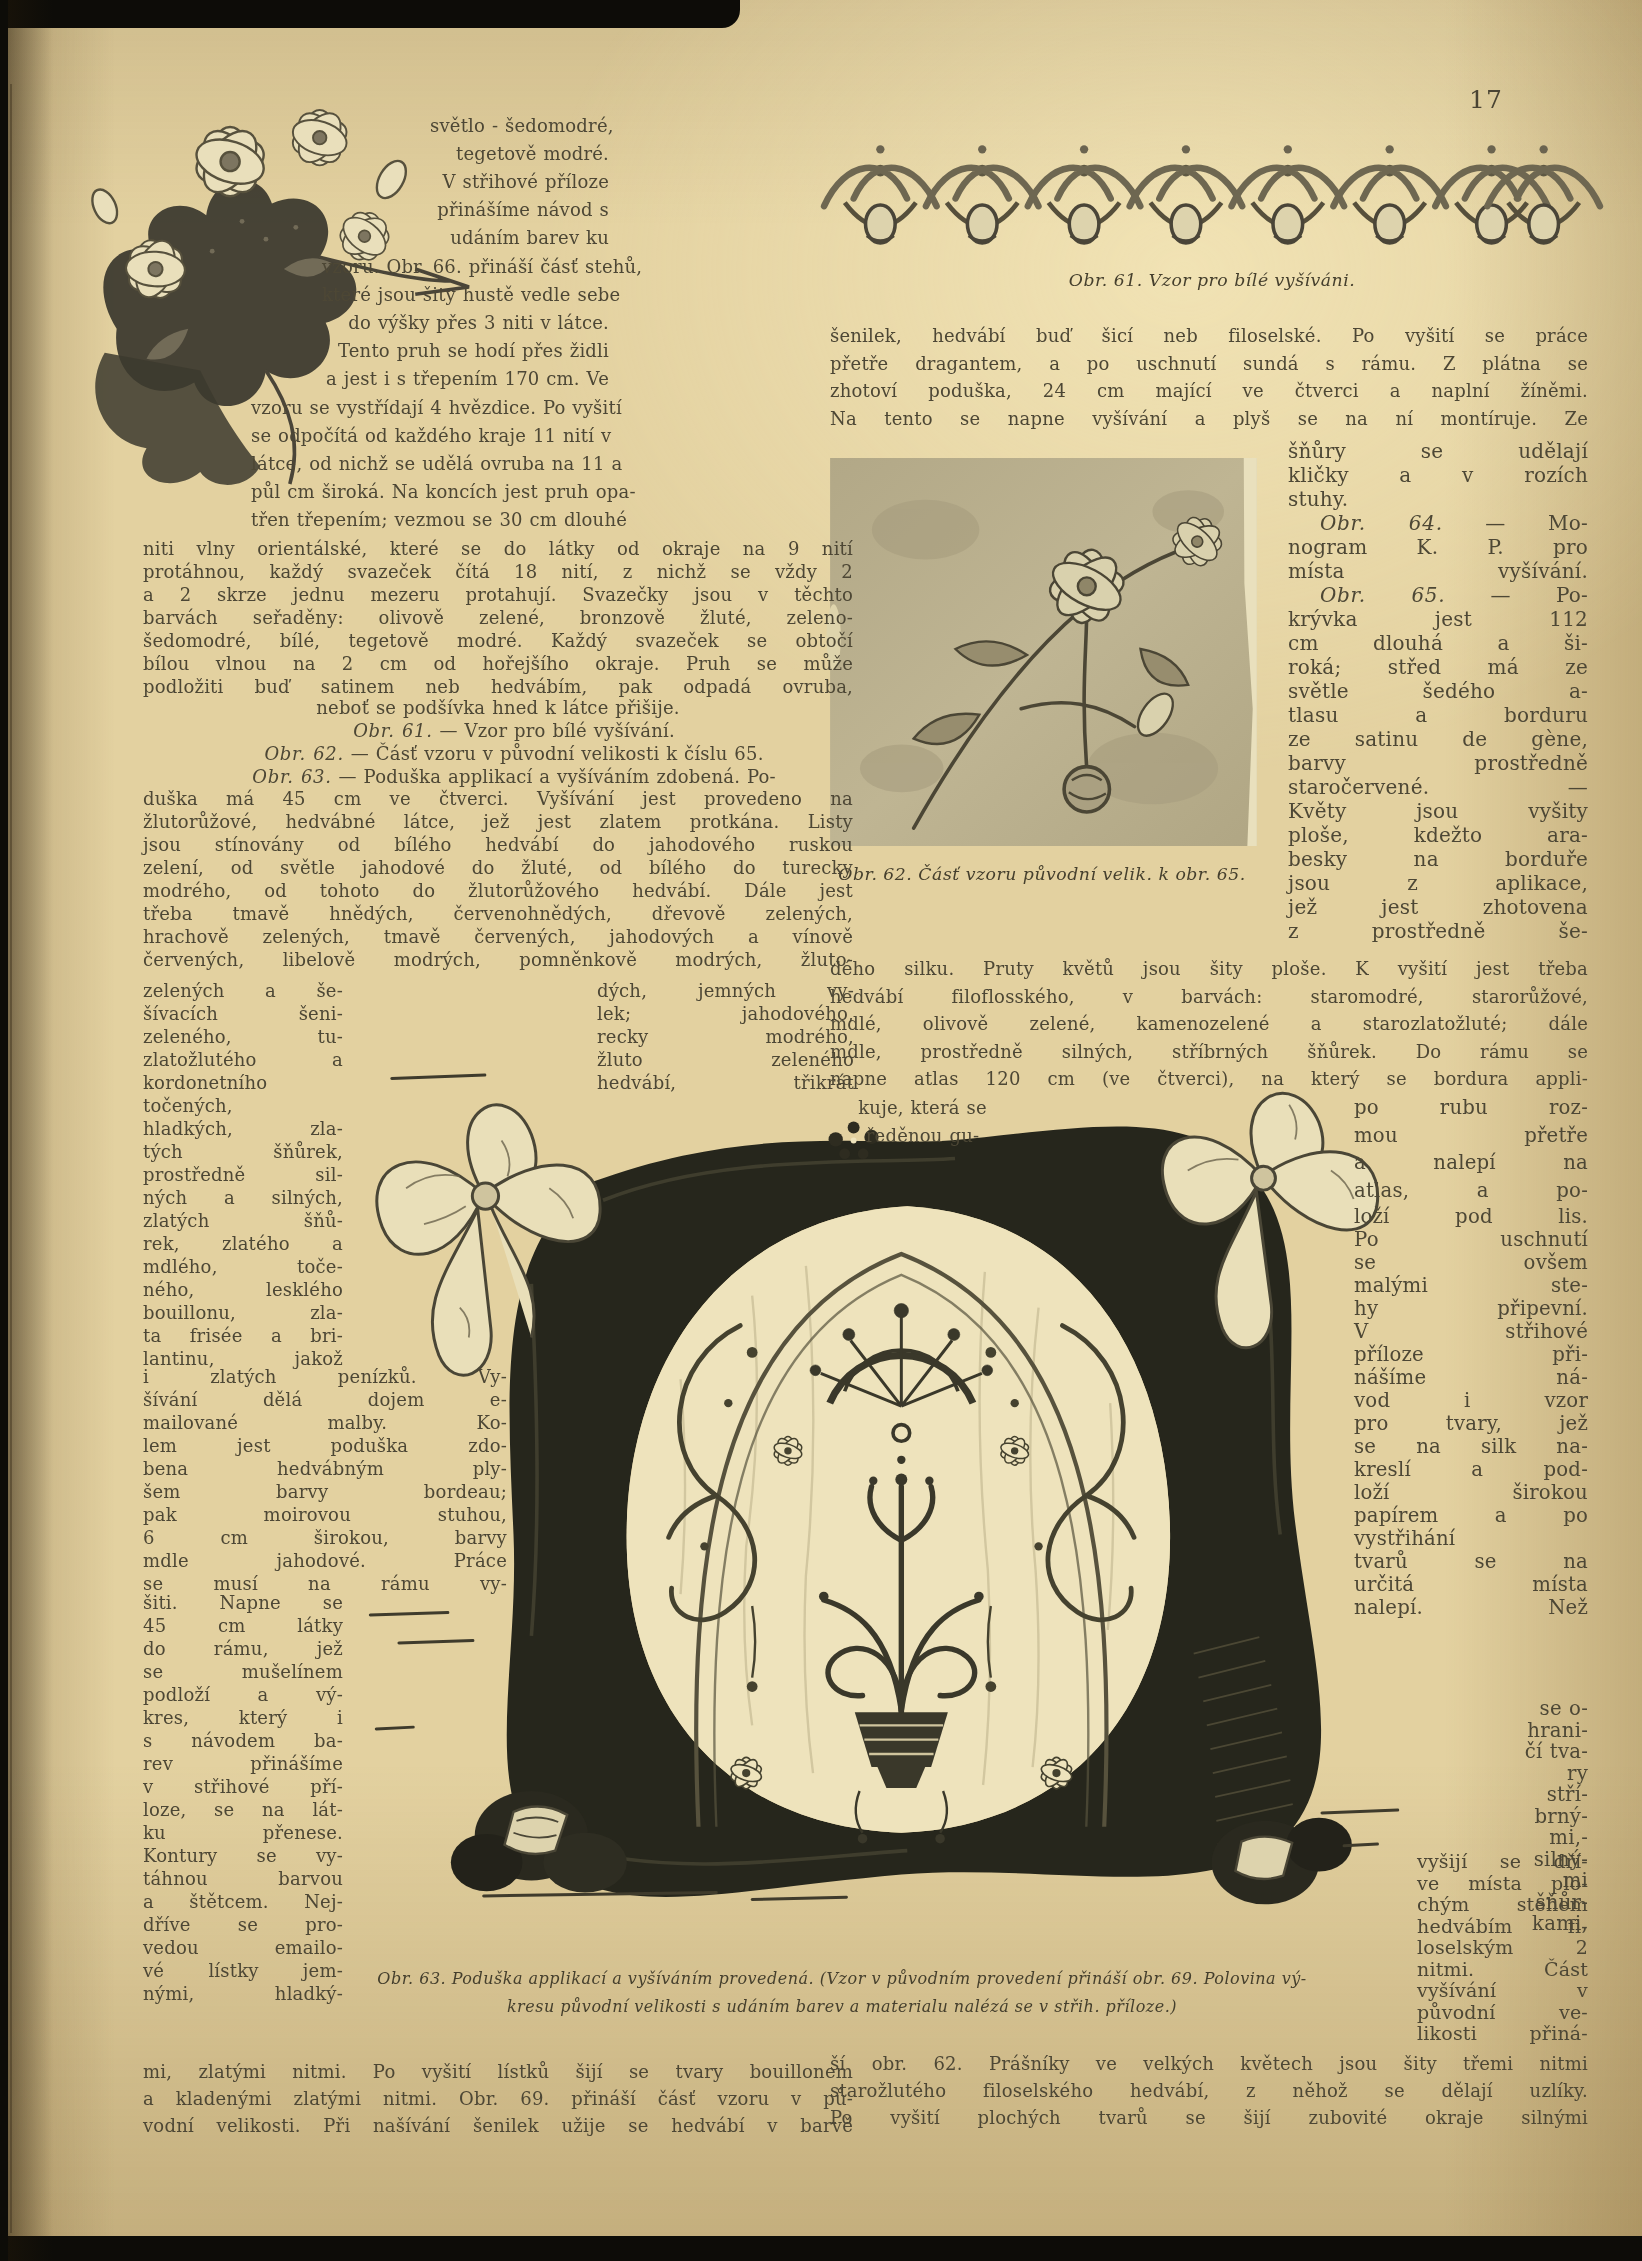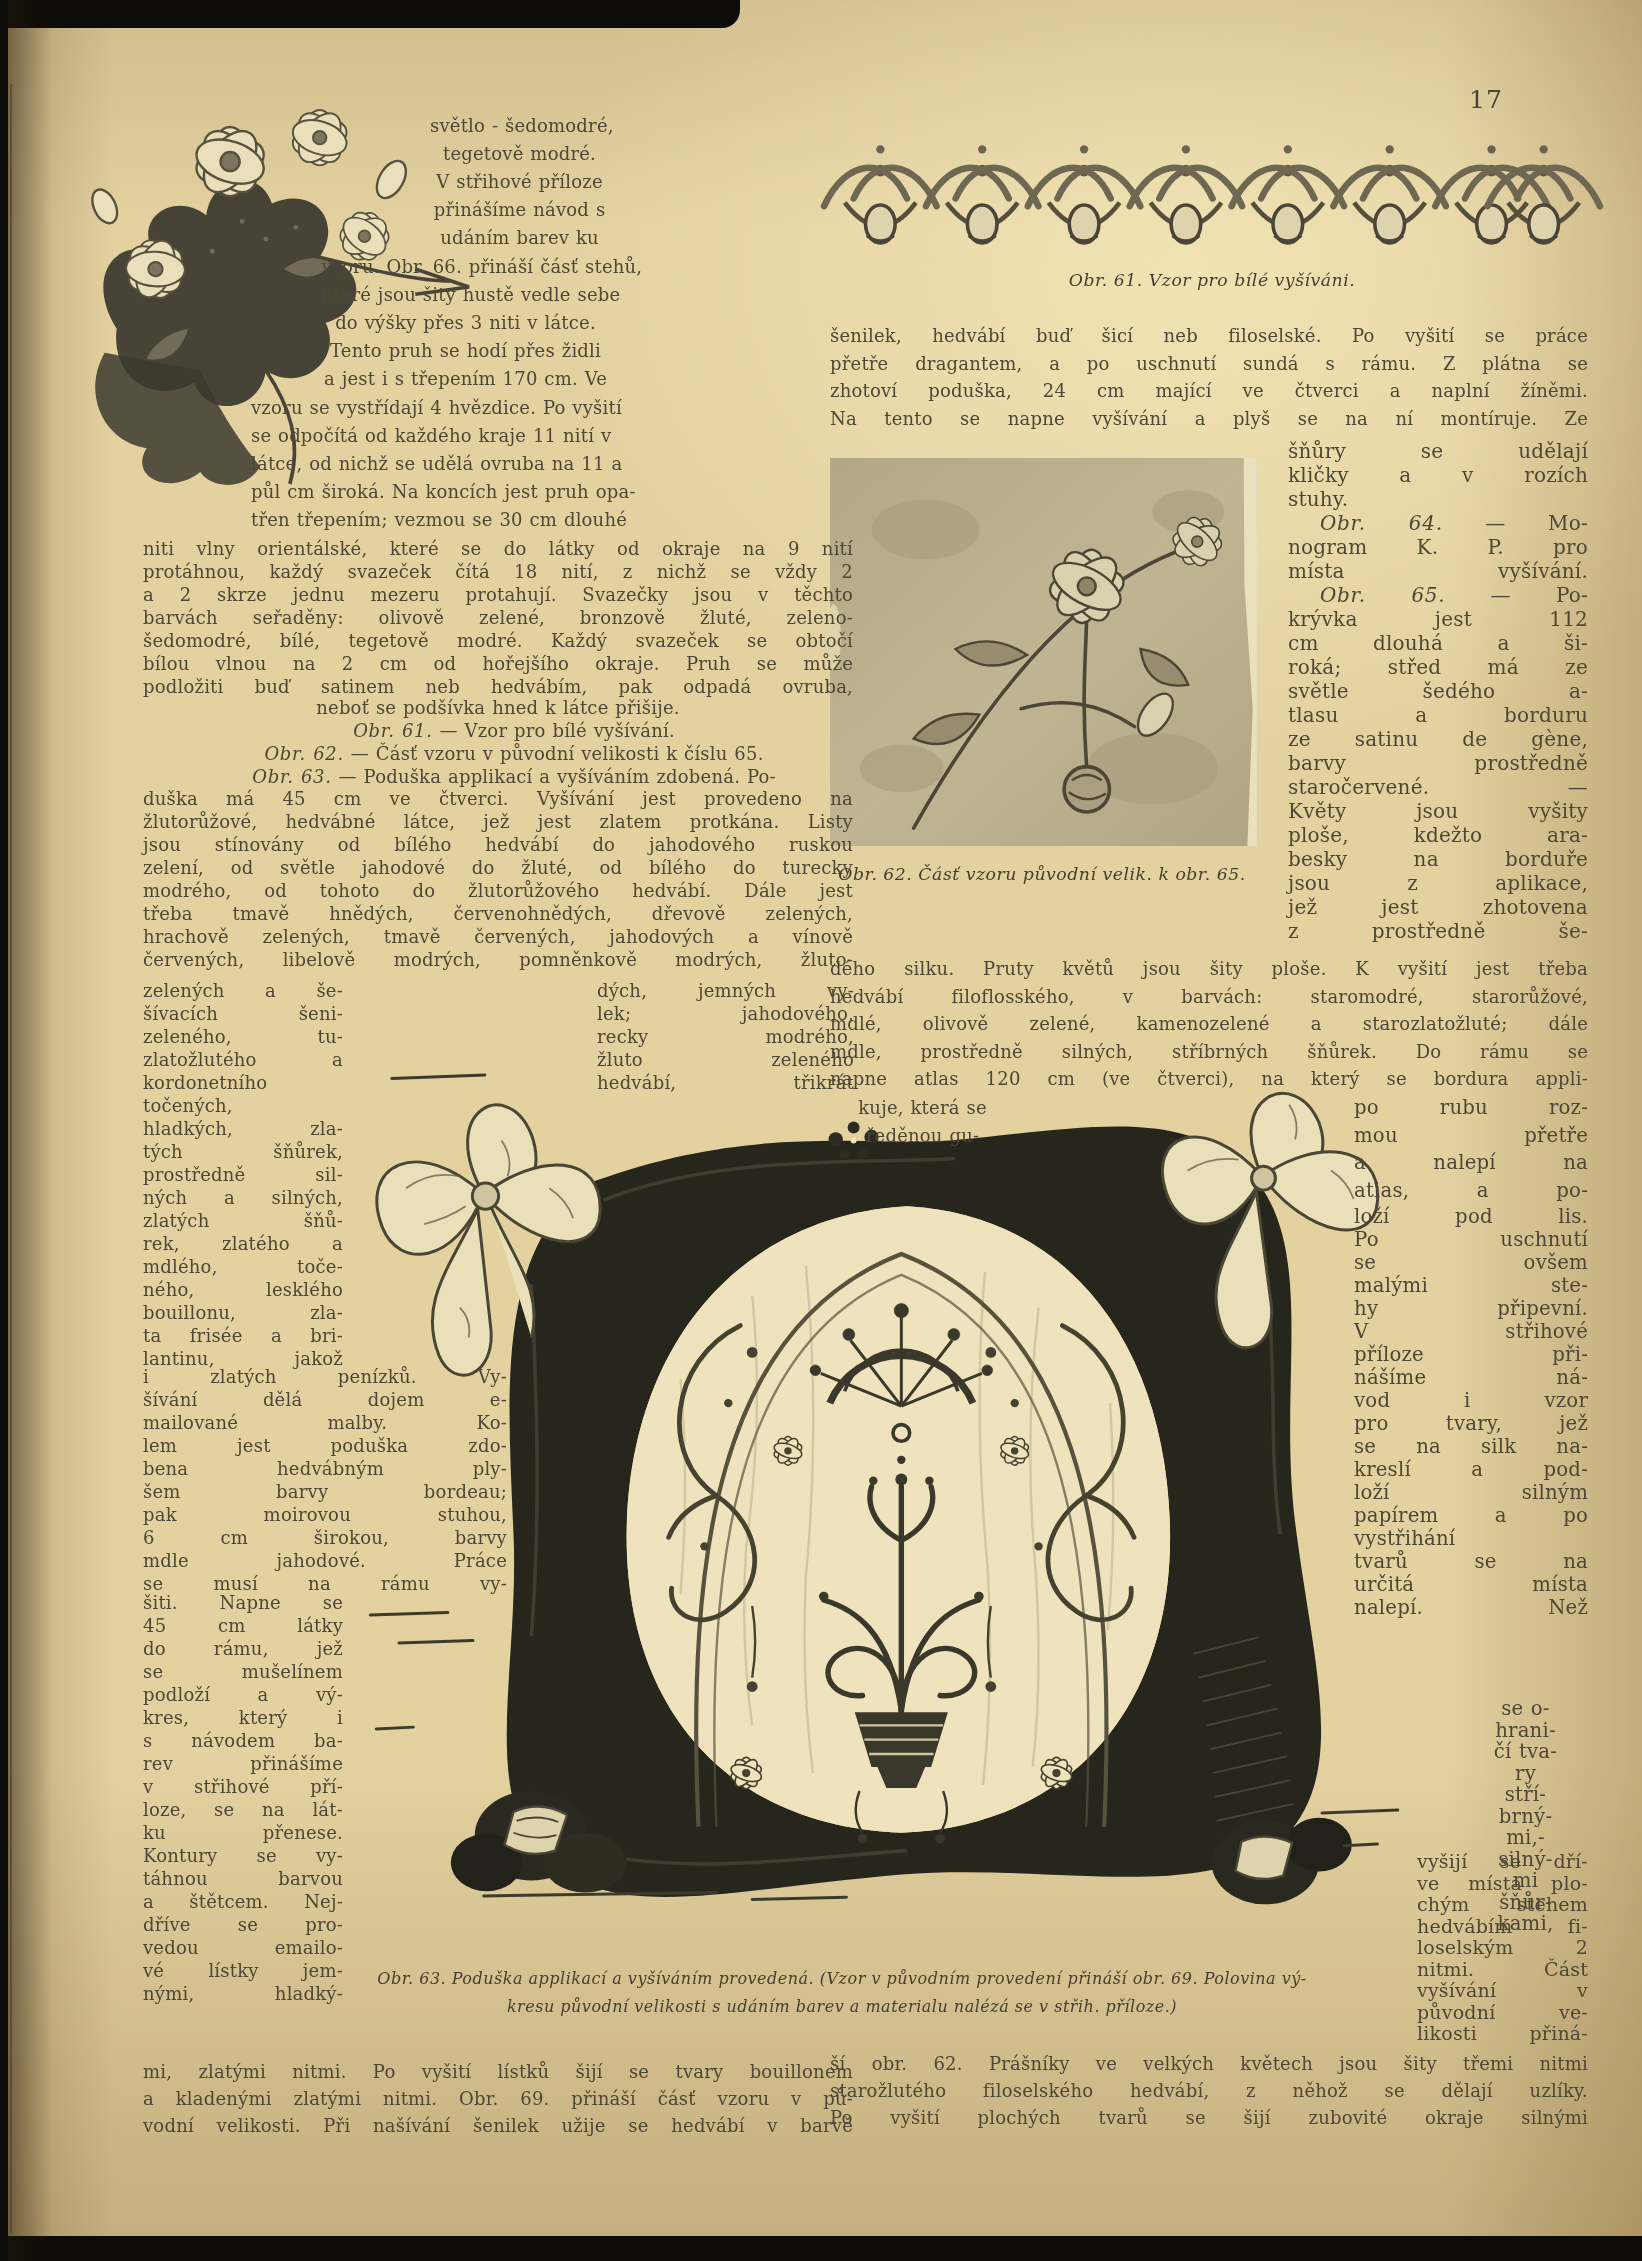--- a/index.html
+++ b/index.html
@@ -9,21 +9,21 @@
       radial-gradient(1075px 836px at 72% 12%, rgba(255,244,200,.50), rgba(255,244,200,0) 60%),
       linear-gradient(to right, rgba(96,70,30,.28) 0%, rgba(96,70,30,0) 7%, rgba(96,70,30,0) 88%, rgba(120,90,40,.30) 100%),
       linear-gradient(to bottom, rgba(90,65,25,.14) 0%, rgba(90,65,25,0) 10%, rgba(90,65,25,0) 78%, rgba(120,90,40,.30) 100%),
       #e3d1a0;
     font-family:"DejaVu Serif", serif;
     color:#4d4735;
   }
   .blk{position:absolute;font-size:18px;line-height:23px;letter-spacing:0.2px;word-spacing:0.9px}
   .blk .ln{min-height:1em}
   .just .ln{text-align:justify;text-align-last:justify;text-justify:inter-word}
-  .ralign .ln{text-align:center;white-space:nowrap}
+  .ralign .ln{text-align:right;white-space:nowrap}
   .lalign .ln{text-align:center;white-space:nowrap}
   .center{text-align:center}
   .lbl{font-style:italic;letter-spacing:0.7px}
   .has-lbl{text-indent:32px}
   .cap{position:absolute;font-style:italic;font-weight:normal;color:#453f2d;letter-spacing:0.5px}
   .edge{position:absolute;background:#0d0c08}
   .bindline{position:absolute;background:#473a24;opacity:.55}
   .bindshadow{position:absolute;background:linear-gradient(to right, rgba(35,25,10,.45), rgba(35,25,10,0))}
   .pagenum{position:absolute;font-size:25px;color:#4a4433;letter-spacing:1.2px}
   svg{position:absolute;overflow:visible}
@@ -545,21 +545,21 @@
     <div class="ln"><span class="lbl"></span><span>se ovšem</span></div>
     <div class="ln"><span class="lbl"></span><span>malými ste-</span></div>
     <div class="ln"><span class="lbl"></span><span>hy připevní.</span></div>
     <div class="ln"><span class="lbl"></span><span>V střihové</span></div>
     <div class="ln"><span class="lbl"></span><span>příloze při-</span></div>
     <div class="ln"><span class="lbl"></span><span>nášíme ná-</span></div>
     <div class="ln"><span class="lbl"></span><span>vod i vzor</span></div>
     <div class="ln"><span class="lbl"></span><span>pro tvary, jež</span></div>
     <div class="ln"><span class="lbl"></span><span>se na silk na-</span></div>
     <div class="ln"><span class="lbl"></span><span>kreslí a pod-</span></div>
-    <div class="ln"><span class="lbl"></span><span>loží silným</span></div>
+    <div class="ln"><span class="lbl"></span><span>loží širokou</span></div>
     <div class="ln"><span class="lbl"></span><span>papírem a po</span></div>
     <div class="ln"><span class="lbl"></span><span>vystřihání</span></div>
     <div class="ln"><span class="lbl"></span><span>tvarů se na</span></div>
     <div class="ln"><span class="lbl"></span><span>určitá místa</span></div>
     <div class="ln"><span class="lbl"></span><span>nalepí. Než</span></div>
   </div>
 <div class="blk ralign" style="left:1463px;top:1698px;width:125px;line-height:21.5px;font-size:19.7px">
 
 <div class="ln"><span class="lbl"></span><span>se o-</span></div>
     <div class="ln"><span class="lbl"></span><span>hrani-</span></div>

